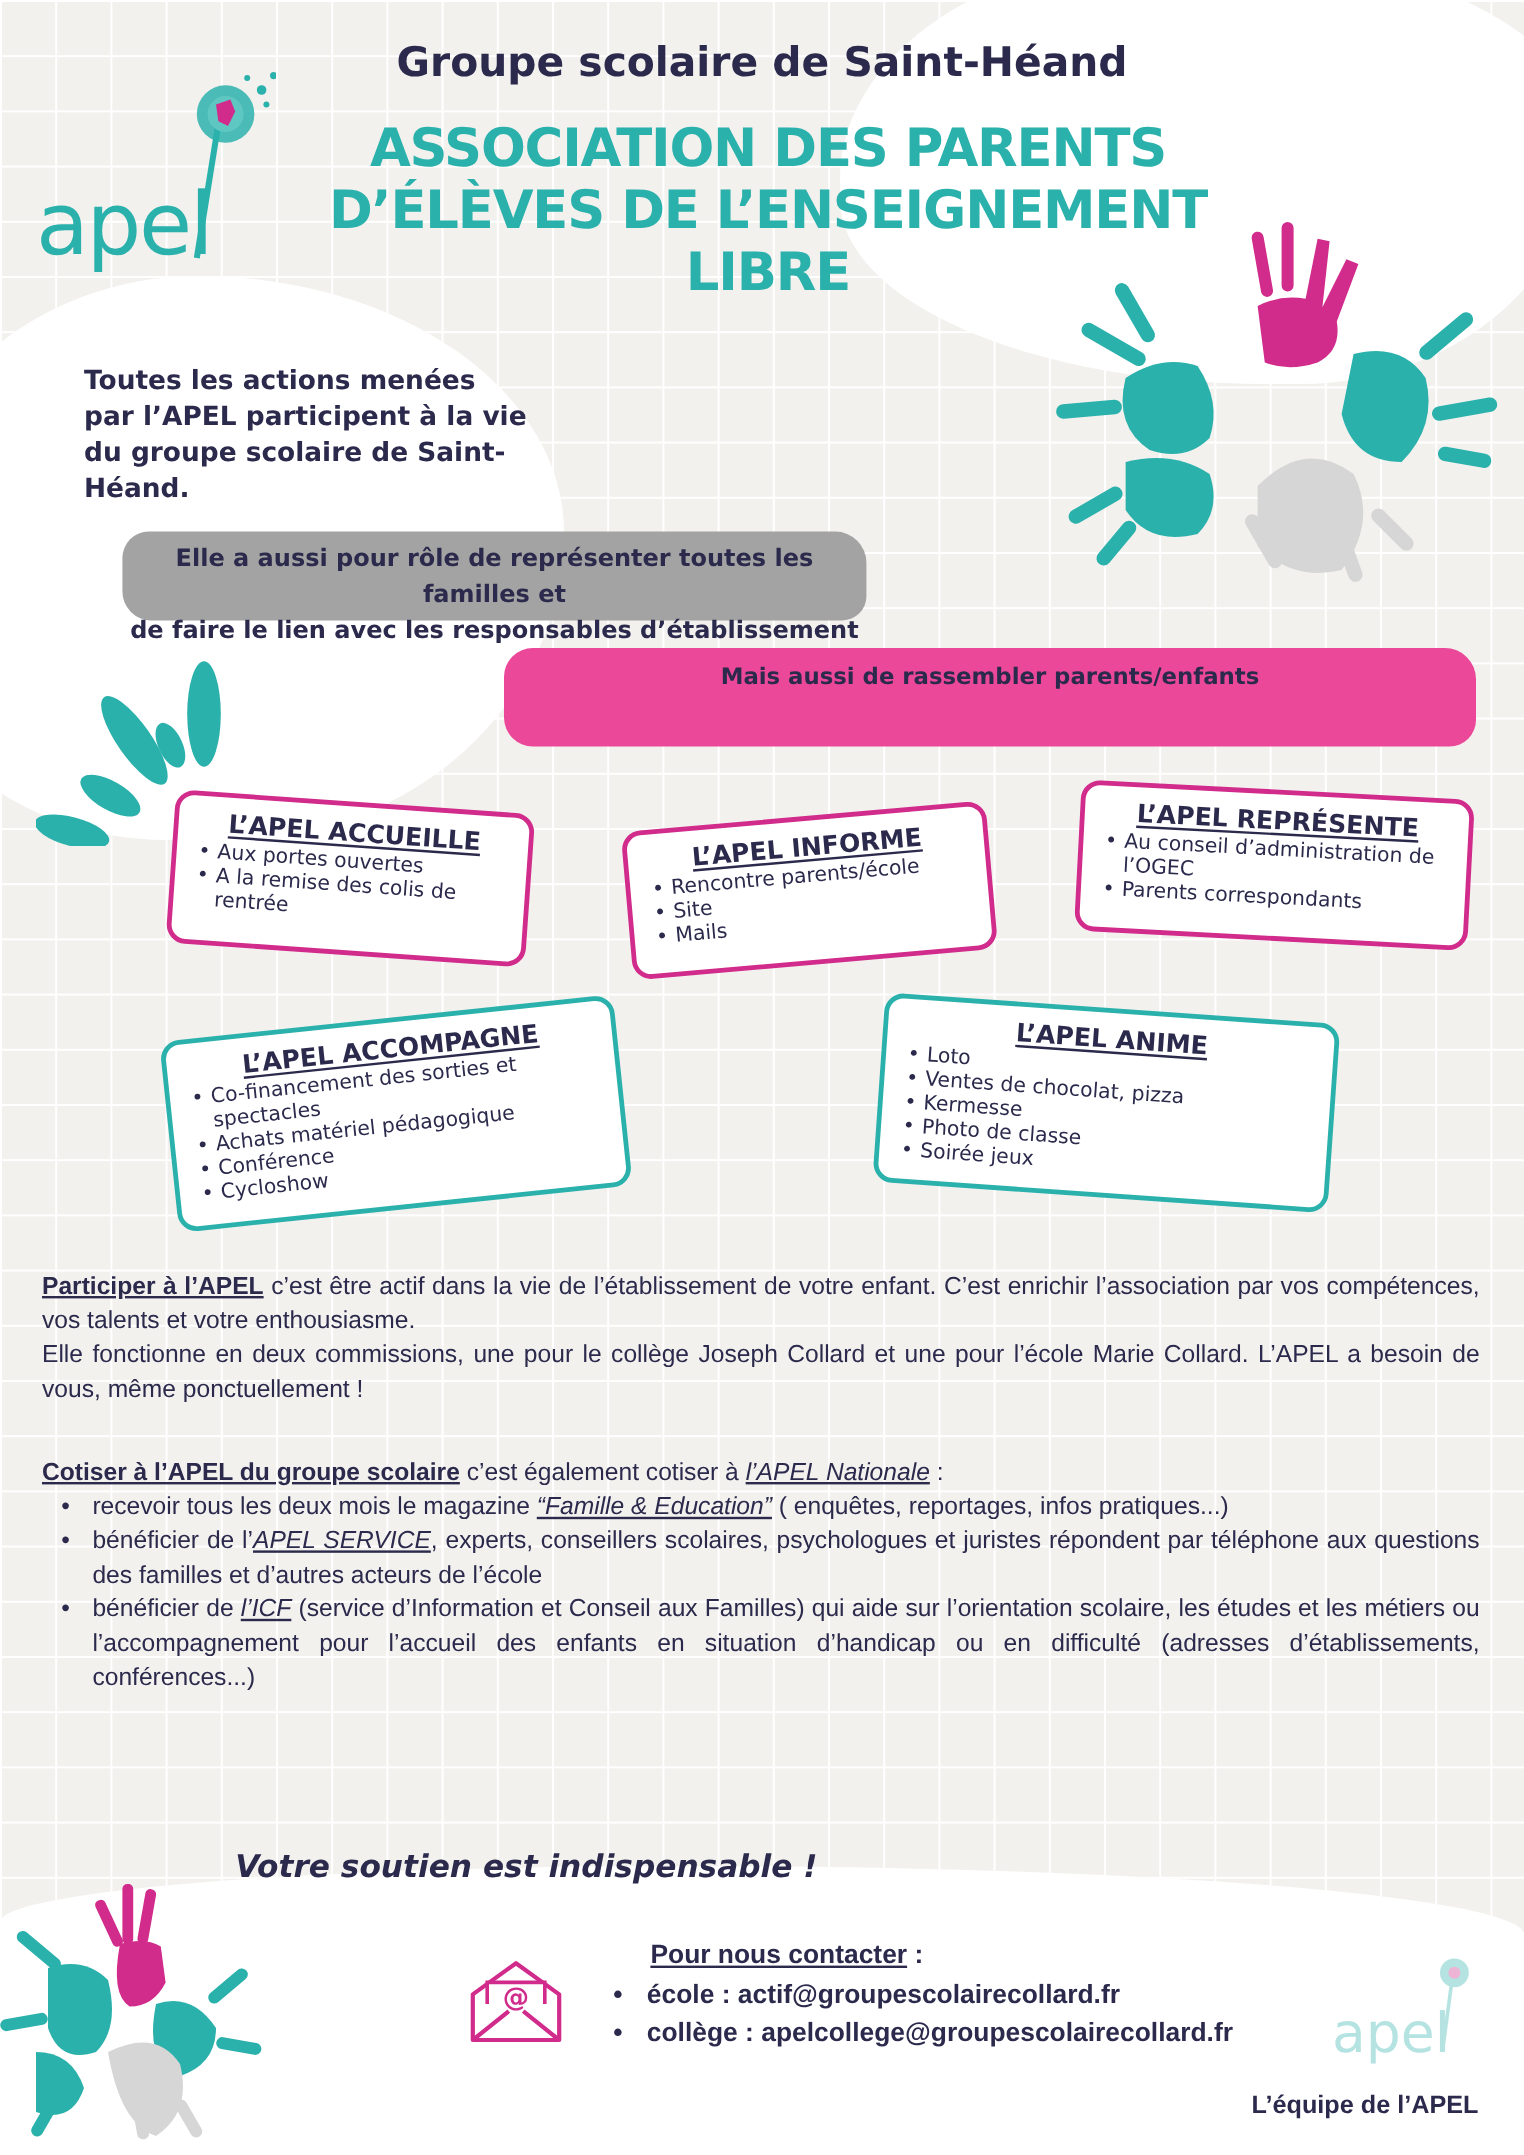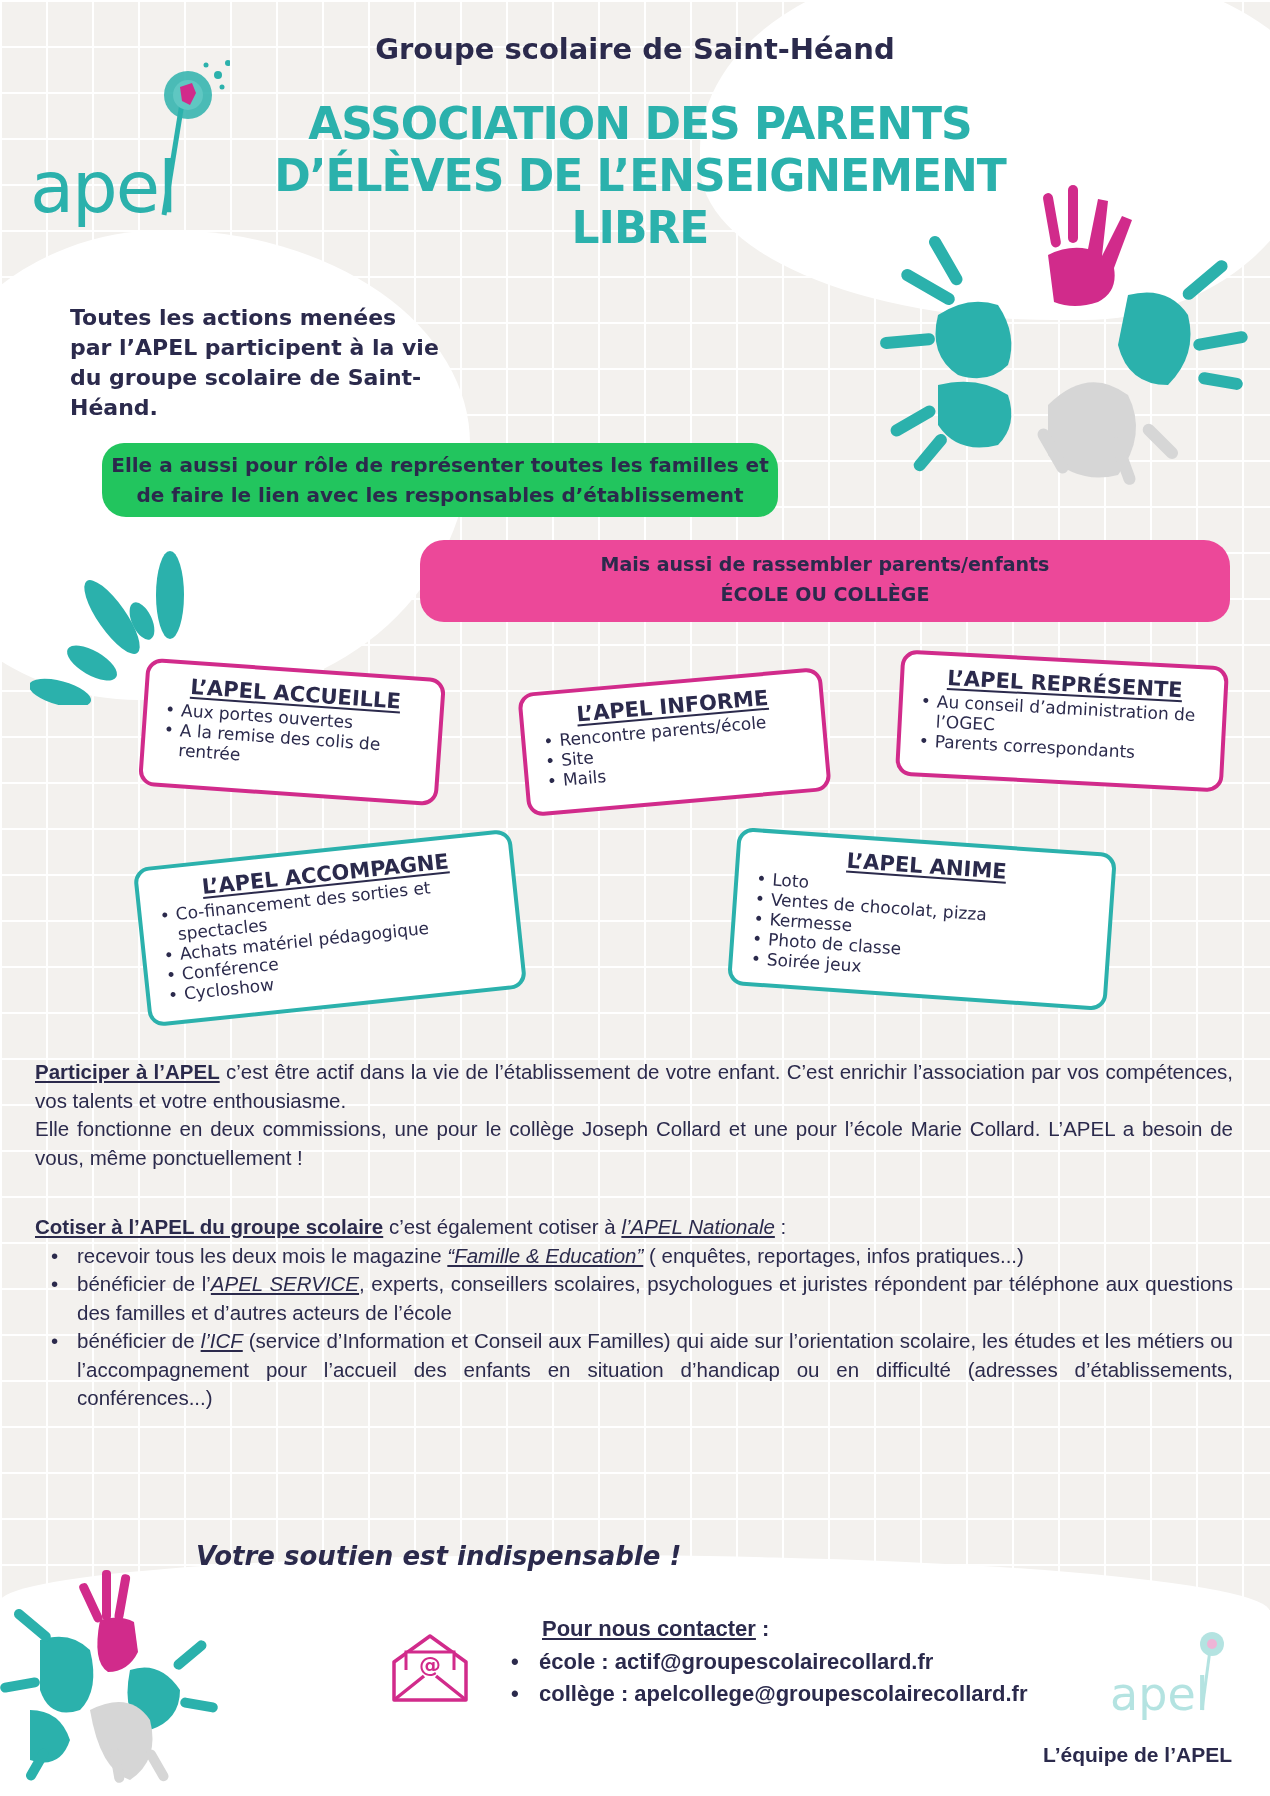--- a/index.html
+++ b/index.html
@@ -14,30 +14,30 @@
       linear-gradient(#ffffff 2px, transparent 2px),
       linear-gradient(90deg, #ffffff 2px, transparent 2px);
     background-size: 46px 46px;
     background-position: 0 0;
   }
   .blob { position: absolute; background: #ffffff; }
   .blob-left { left: -90px; top: 230px; width: 560px; height: 470px; border-radius: 50% 60% 55% 45% / 55% 50% 60% 45%; }
   .blob-right { left: 700px; top: -40px; width: 620px; height: 360px; border-radius: 48% 52% 40% 60% / 55% 45% 60% 45%; }
   .blob-bottom { left: 0; top: 1555px; width: 1270px; height: 260px; border-radius: 45% 55% 0 0 / 18% 22% 0 0; }
 
-  .subtitle { position: absolute; top: 32px; left: 0; width: 1270px; text-align: center; font-weight: bold; font-size: 29px; color: #2b2a4c; }
+  .subtitle { position: absolute; top: 32px; left: 0; width: 1270px; text-align: center; font-weight: bold; font-size: 34px; color: #2b2a4c; }
   .title { position: absolute; top: 98px; left: 240px; width: 800px; text-align: center; font-family: "DejaVu Sans", sans-serif; font-weight: bold; font-size: 44px; line-height: 52px; color: #2bb1ac; letter-spacing: -1px; text-transform: uppercase; }
 
   .logo { position: absolute; left: 30px; top: 55px; width: 200px; height: 175px; }
   .logo-word { position: absolute; left: 0; top: 90px; font-family: "DejaVu Sans", sans-serif; font-size: 72px; color: #2bb1ac; letter-spacing: -2px; font-weight: normal; }
 
   .intro { position: absolute; top: 303px; left: 70px; width: 370px; text-align: left; font-weight: bold; font-size: 22px; line-height: 30px; color: #2b2a4c; }
 
   .banner { position: absolute; text-align: center; font-weight: bold; color: #2b2a4c; }
-  .banner-pink { left: 102px; top: 443px; width: 676px; height: 74px; background: #22c55e; border-radius: 22px 26px 20px 24px; font-size: 20px; line-height: 30px; padding-top: 7px; }
+  .banner-pink { left: 102px; top: 443px; width: 620px; height: 74px; background: #a3a3a3; border-radius: 22px 26px 20px 24px; font-size: 20px; line-height: 30px; padding-top: 7px; }
   .banner-teal { left: 420px; top: 540px; width: 810px; height: 82px; background: #ec4899; border-radius: 24px 26px 22px 24px; font-size: 19px; line-height: 30px; padding-top: 9px; }
 
   .card { position: absolute; background: #ffffff; border: 4px solid; border-radius: 16px; padding: 10px 16px 10px 18px; }
   .card.pink { border-color: #d12b8b; }
   .card.teal { border-color: #2bb1ac; }
   .card h3 { text-align: center; font-size: 21px; font-weight: bold; text-decoration: underline; text-underline-offset: 3px; color: #2b2a4c; margin-bottom: 2px; }
   .card ul { list-style: none; font-size: 17px; line-height: 20px; color: #2b2a4c; }
   .card li { position: relative; padding-left: 16px; }
   .card li::before { content: "•"; position: absolute; left: 0; top: 0; }
 
@@ -131,21 +131,20 @@
 </svg>
 
 <div class="intro">Toutes les actions menées par l’APEL participent à la vie du groupe scolaire de Saint-Héand.</div>
 
 <div class="banner banner-pink">
   <div>Elle a aussi pour rôle de représenter toutes les familles et</div>
   <div>de faire le lien avec les responsables d’établissement</div>
 </div>
 <div class="banner banner-teal">
   <div>Mais aussi de rassembler parents/enfants</div>
-  <div>ÉCOLE OU COLLÈGE</div>
 </div>
 
 <svg class="splash" viewBox="0 0 160 160">
   <g fill="#2bb1ac">
     <ellipse cx="140" cy="50" rx="14" ry="44"></ellipse>
     <ellipse cx="82" cy="72" rx="14" ry="44" transform="rotate(-35 82 72)"></ellipse>
     <ellipse cx="112" cy="76" rx="10" ry="20" transform="rotate(-25 112 76)"></ellipse>
     <ellipse cx="62" cy="118" rx="12" ry="28" transform="rotate(-60 62 118)"></ellipse>
     <ellipse cx="30" cy="148" rx="12" ry="32" transform="rotate(-75 30 148)"></ellipse>
   </g>

